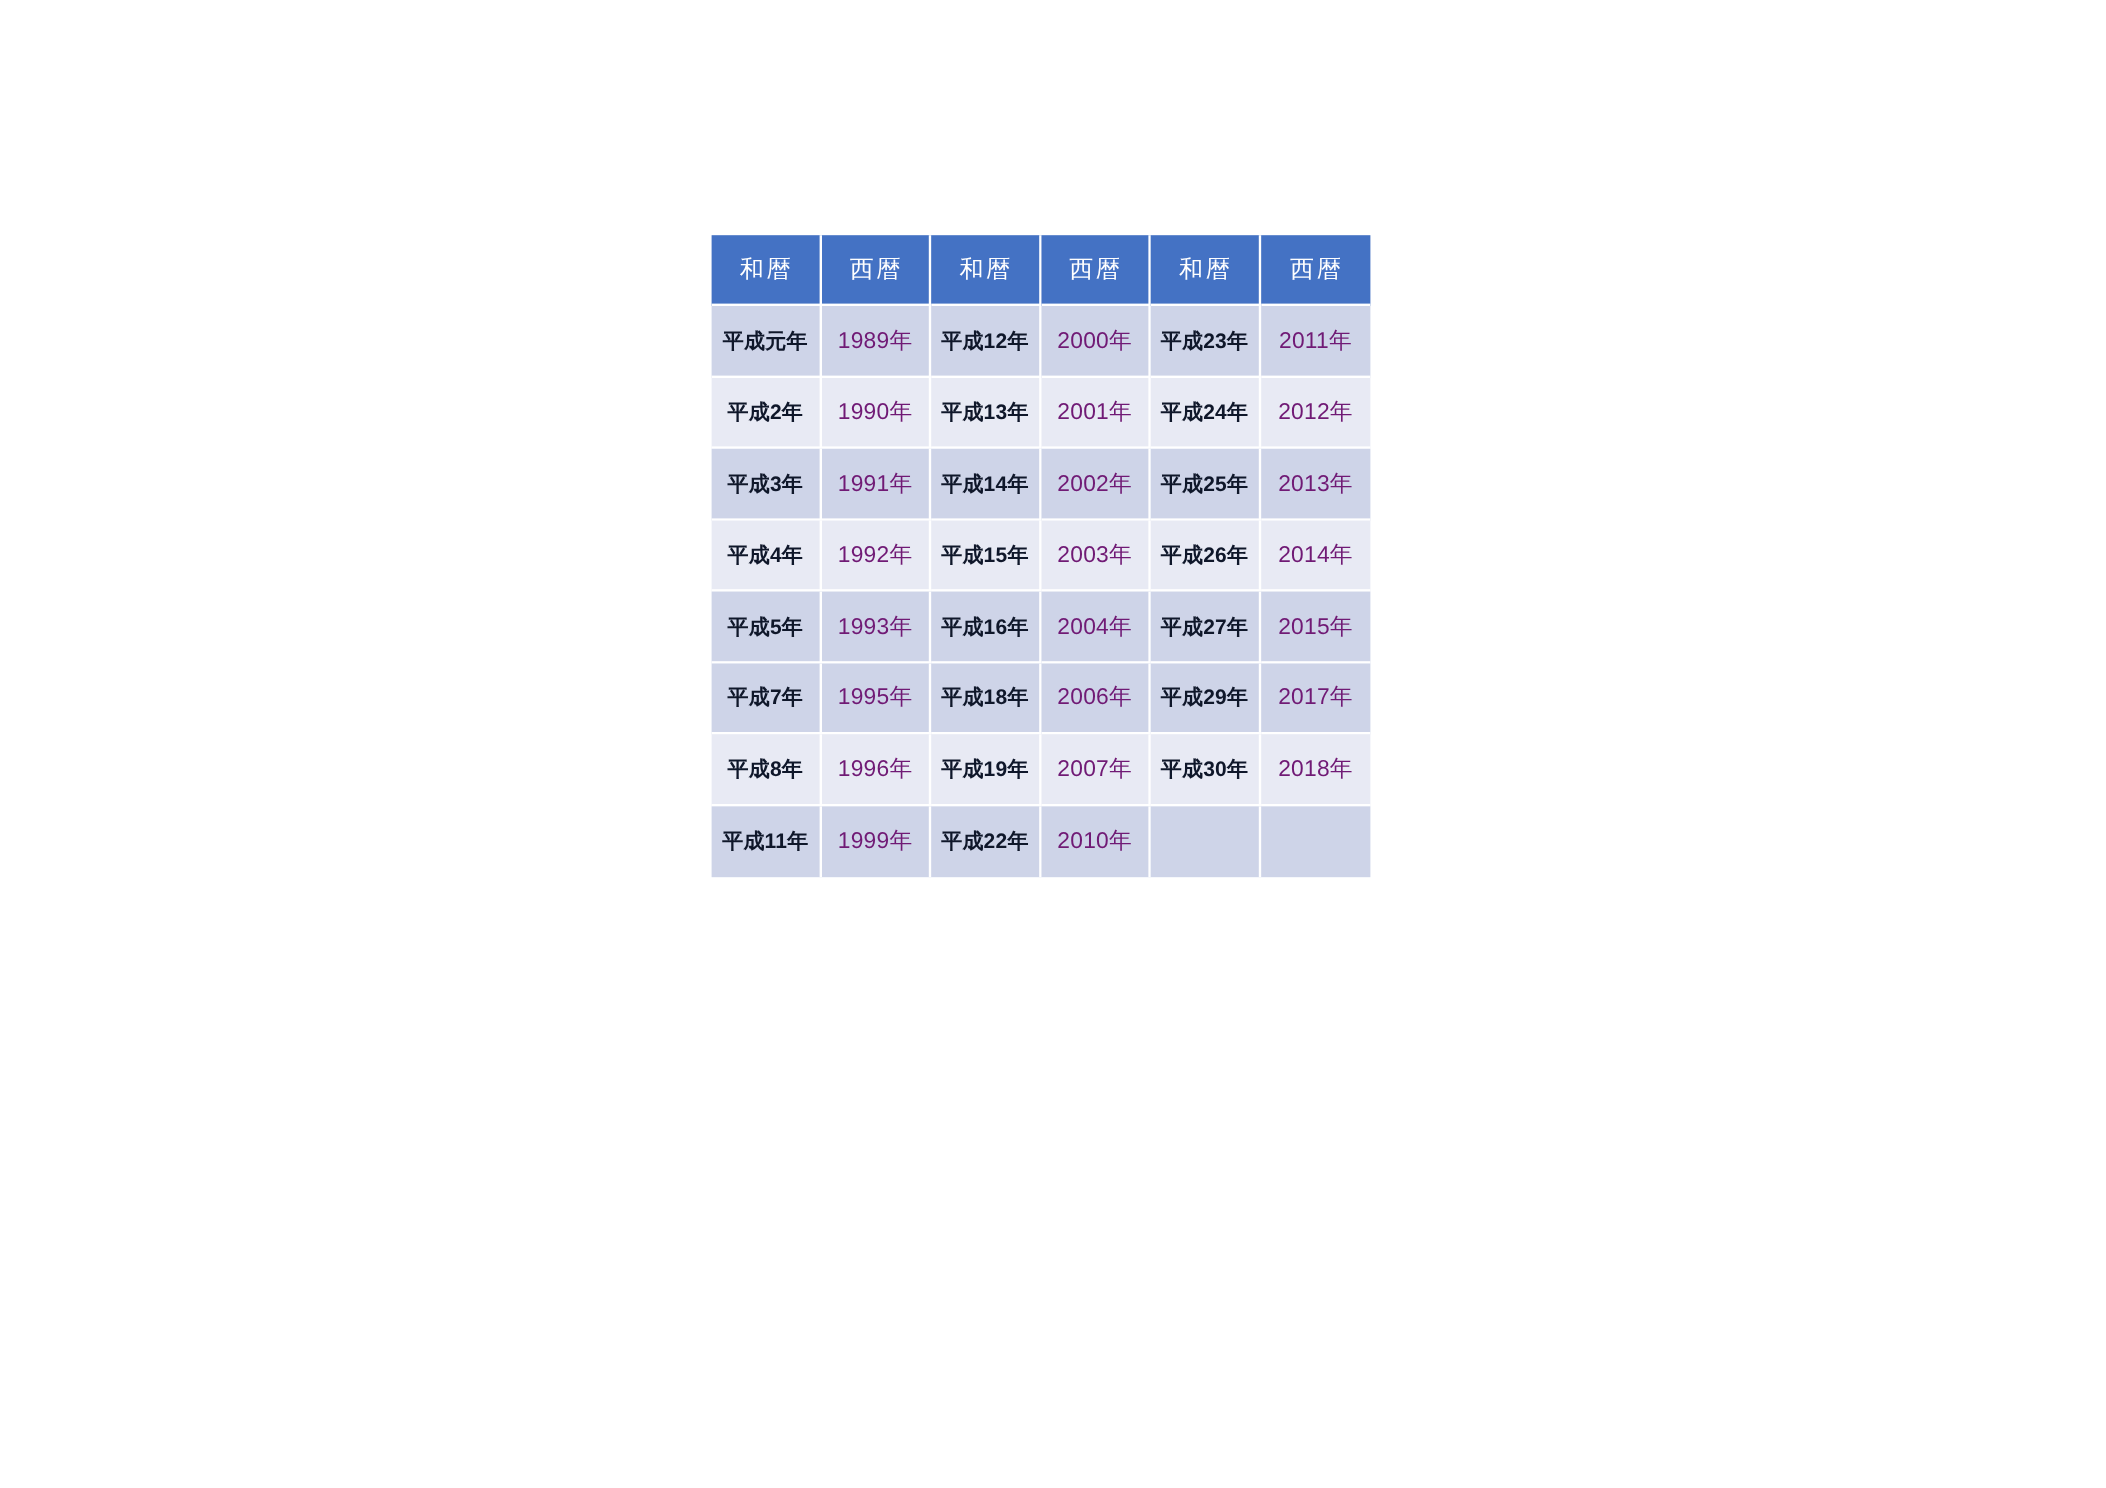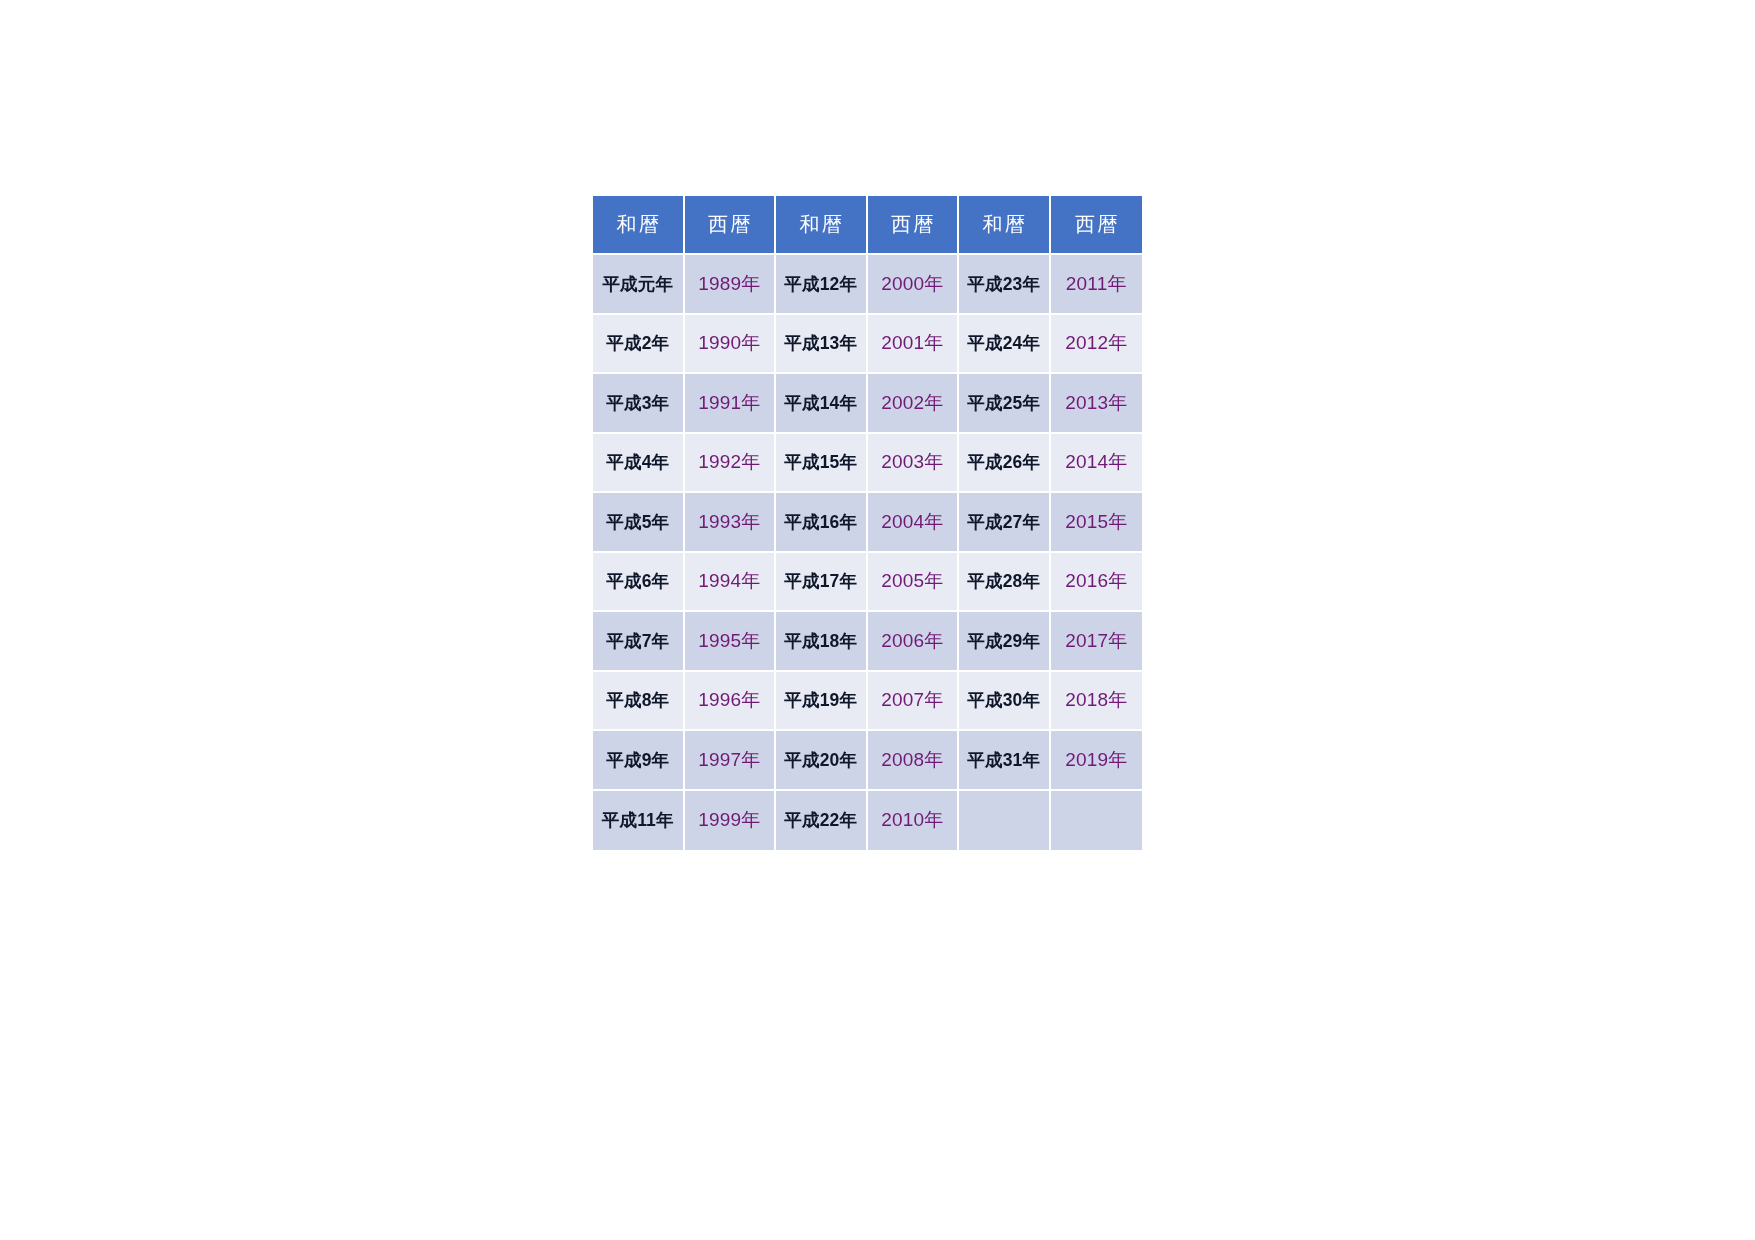--- a/index.html
+++ b/index.html
@@ -165,53 +165,37 @@
             <td class="seireki">2014年</td>
           </tr>
           <tr class="band-dark">
             <td class="wareki">平成5年</td>
             <td class="seireki">1993年</td>
             <td class="wareki">平成16年</td>
             <td class="seireki">2004年</td>
             <td class="wareki">平成27年</td>
             <td class="seireki">2015年</td>
           </tr>
-          <tr class="band-light">
-            <td class="wareki">平成6年</td>
-            <td class="seireki">1994年</td>
-            <td class="wareki">平成17年</td>
-            <td class="seireki">2005年</td>
-            <td class="wareki">平成28年</td>
-            <td class="seireki">2016年</td>
-          </tr>
           <tr class="band-dark">
             <td class="wareki">平成7年</td>
             <td class="seireki">1995年</td>
             <td class="wareki">平成18年</td>
             <td class="seireki">2006年</td>
             <td class="wareki">平成29年</td>
             <td class="seireki">2017年</td>
           </tr>
           <tr class="band-light">
             <td class="wareki">平成8年</td>
             <td class="seireki">1996年</td>
             <td class="wareki">平成19年</td>
             <td class="seireki">2007年</td>
             <td class="wareki">平成30年</td>
             <td class="seireki">2018年</td>
           </tr>
           <tr class="band-dark">
-            <td class="wareki">平成9年</td>
-            <td class="seireki">1997年</td>
-            <td class="wareki">平成20年</td>
-            <td class="seireki">2008年</td>
-            <td class="wareki">平成31年</td>
-            <td class="seireki">2019年</td>
-          </tr>
-          <tr class="band-dark">
             <td class="wareki">平成11年</td>
             <td class="seireki">1999年</td>
             <td class="wareki">平成22年</td>
             <td class="seireki">2010年</td>
             <td class="wareki empty"></td>
             <td class="seireki empty"></td>
           </tr>
         </tbody>
     </table>
   </div>

